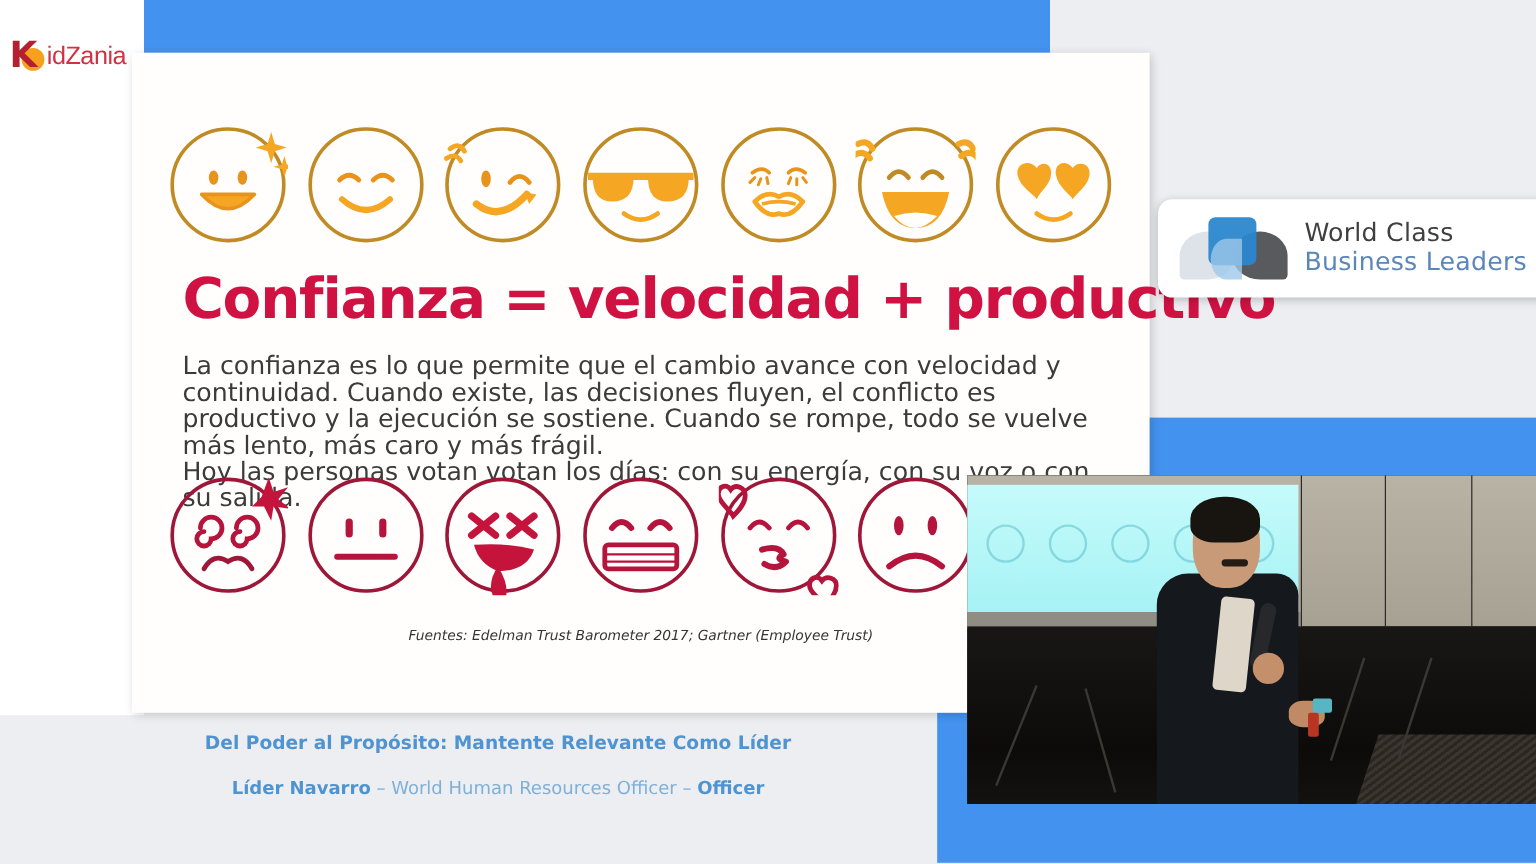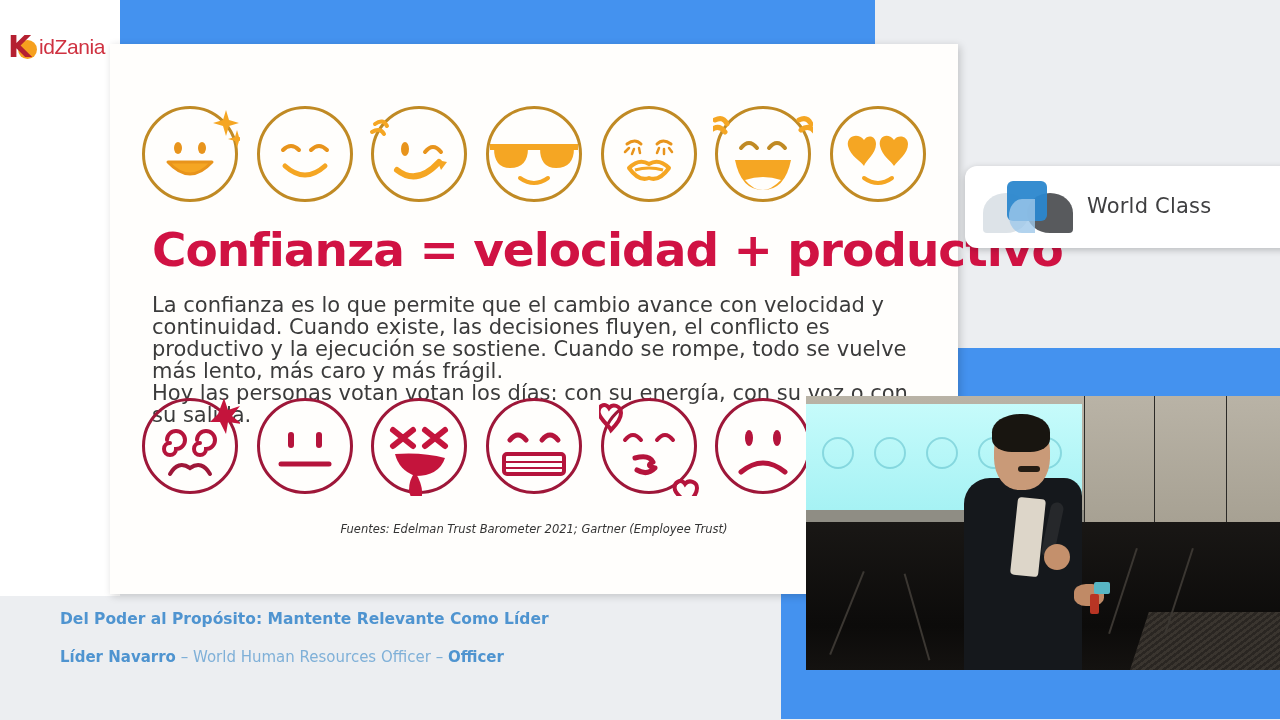--- a/index.html
+++ b/index.html
@@ -201,21 +201,21 @@
   .wcbl-l2 {
     font-family: "DejaVu Sans", sans-serif;
     font-size: 21px; color: #5b86ba; letter-spacing: 0.2px;
   }
 
   
   .caption {
     position: absolute;
     left: 60px; top: 610px;
     width: 710px;
-    text-align: left;
+    text-align: center;
     font-family: "DejaVu Sans", sans-serif;
   }
   .caption-title {
     font-size: 15.5px; font-weight: bold; color: #4f94d0;
     margin-bottom: 20px;
   }
   .caption-sub { font-size: 15px; color: #7fb0d8; }
   .caption-sub b { color: #4f94d0; font-weight: bold; }
 
   
@@ -498,33 +498,34 @@
           <ellipse cx="64" cy="42" rx="4" ry="8" fill="#b5143c"></ellipse>
           <path d="M28 76 Q50 58 72 76" fill="none" stroke="#b5143c" stroke-width="5" stroke-linecap="round"></path>
         </svg>
       </div>
 
       <div class="face crimson">
         <div class="ring"></div>
       </div>
     </div>
 
-    <div class="footnote">Fuentes: Edelman Trust Barometer 2021; Gartner (Employee Trust)</div>
+    <div class="footnote">Fuentes: Edelman Trust Barometer 2017; Gartner (Employee Trust)</div>
 
   </div>
 
   <div class="wcbl-badge">
     <div class="wcbl-mark">
       <div class="wcbl-bub-lt"></div>
       <div class="wcbl-bub-dk"></div>
       <div class="wcbl-sq"></div>
       <div class="wcbl-bub-lt2"></div>
     </div>
     <div class="wcbl-text">
       <div class="wcbl-l1">World Class</div>
+      <div class="wcbl-l2">Business Leaders</div>
     </div>
   </div>
 
   <div class="caption">
     <div class="caption-title">Del Poder al Propósito: Mantente Relevante Como Líder</div>
     <div class="caption-sub"><b>Líder Navarro</b><span> – </span><span>World Human Resources Officer</span><span> – </span><b>Officer</b></div>
   </div>
 
   <div class="video">
     <div class="vid-wall-top"></div>

